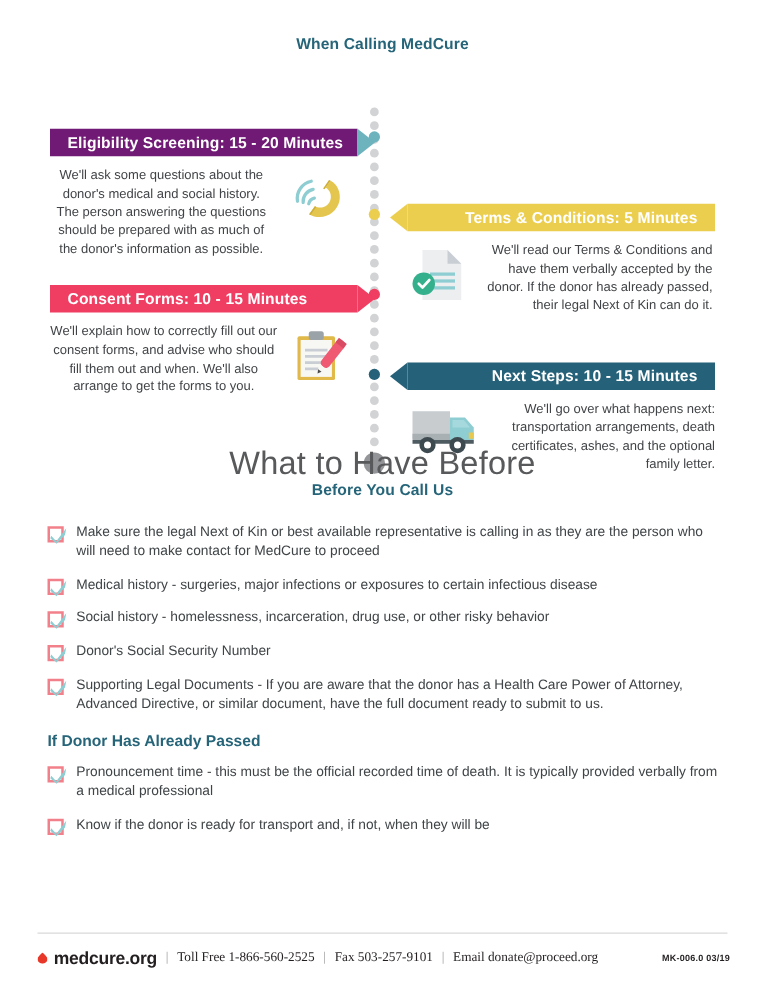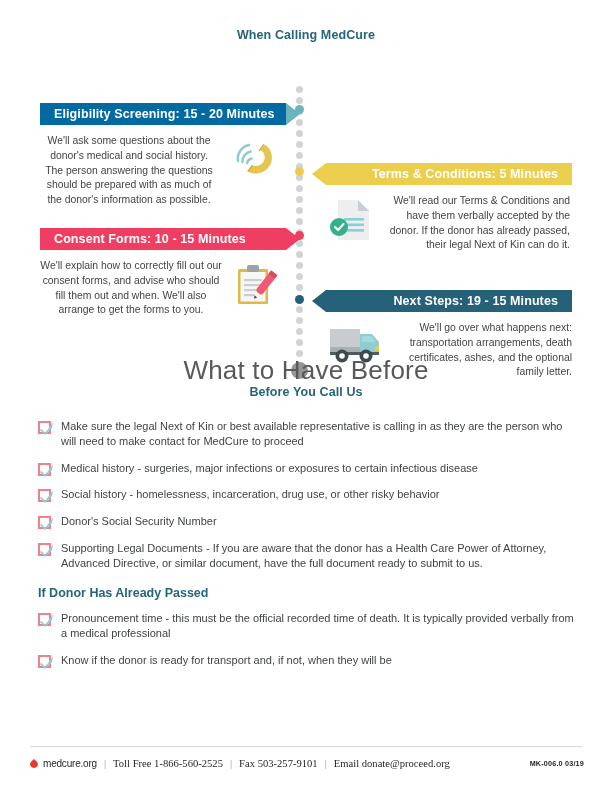--- a/index.html
+++ b/index.html
@@ -173,22 +173,22 @@
     left: 30px; right: 28px; top: 12px;
     display: flex;
     align-items: center;
     font-family: "Liberation Serif", serif;
     font-size: 10.6px;
     color: #231f20;
     white-space: nowrap;
   }
   .brand {
     font-family: "Liberation Sans", sans-serif;
-    font-weight: normal;
-    font-size: 10px;
+    font-weight: bold;
+    font-size: 14px;
     letter-spacing: -0.2px;
     color: #231f20;
   }
   .fsep { margin: 0 7px; color: #9a9a9a; }
   #doc-code {
     margin-left: auto;
     font-family: "Liberation Sans", sans-serif;
     font-weight: bold;
     font-size: 7.2px;
     letter-spacing: 0.2px;
@@ -236,21 +236,21 @@
       <div class="spine-dot" style="top: 253px;"></div>
       <div class="spine-dot" style="top: 264px;"></div>
       <div class="spine-dot hl" style="top: 19px; background: rgb(108, 179, 189);"></div>
       <div class="spine-dot hl" style="top: 81px; background: rgb(236, 206, 79);"></div>
       <div class="spine-dot hl" style="top: 145px; background: rgb(239, 62, 98);"></div>
       <div class="spine-dot hl" style="top: 209px; background: rgb(37, 97, 121);"></div>
       <div class="spine-dot big" style="top: 276px; background: rgb(147, 149, 152);"></div>
     </div>
 
   <div class="tl-block" style="left:40px; top:103px; width:246px;">
-    <div class="tl-banner left" style="background:#0369a1; color:#6cb3bd;">
+    <div class="tl-banner left" style="background:#701a75; color:#6cb3bd;">
       <span style="color:#ffffff;">Eligibility Screening: 15 - 20 Minutes</span>
     </div>
     <div class="tl-body">
       <div class="tl-text" style="width:178px;">We'll ask some questions about the donor's medical and social history. The person answering the questions should be prepared with as much of the donor's information as possible.</div>
       <div class="tl-icon">
         <svg width="52" height="52" viewBox="0 0 52 52">
           <g fill="none" stroke="#8ecdd2" stroke-width="2.6" stroke-linecap="round">
             <path d="M12 27 A14 14 0 0 1 23 11"></path>
             <path d="M16.5 28 A10 10 0 0 1 24.5 17.5"></path>
             <path d="M21 29 A6 6 0 0 1 25.5 24.5"></path>
@@ -308,21 +308,21 @@
             <path d="M27.5 35 l4 7 l4 -7 z" fill="#f7f7f4"></path>
             <path d="M29.8 39 l1.7 3 l1.7 -3 z" fill="#4a4a4a"></path>
           </g>
         </svg>
       </div>
     </div>
   </div>
 
   <div class="tl-block" style="left:326px; top:290px; width:246px;">
     <div class="tl-banner right" style="background:#256179; color:#256179;">
-      <span style="color:#ffffff;">Next Steps: 19 - 15 Minutes</span>
+      <span style="color:#ffffff;">Next Steps: 10 - 15 Minutes</span>
     </div>
     <div class="tl-body">
       <div class="tl-icon">
         <svg width="58" height="45" viewBox="0 0 58 45">
           <rect x="4" y="8" width="30" height="22" fill="#c8ccce"></rect>
           <rect x="4" y="26" width="30" height="5" fill="#a9b0b3"></rect>
           <path d="M34 13 h12 l7 8 v10 h-19 z" fill="#8ecdd2"></path>
           <path d="M36 15 h9 l5 6 h-14 z" fill="#a6d9dd"></path>
           <rect x="49" y="25" width="4" height="5" fill="#e8c84e"></rect>
           <rect x="4" y="31" width="49" height="3" fill="#4e5b60"></rect>

